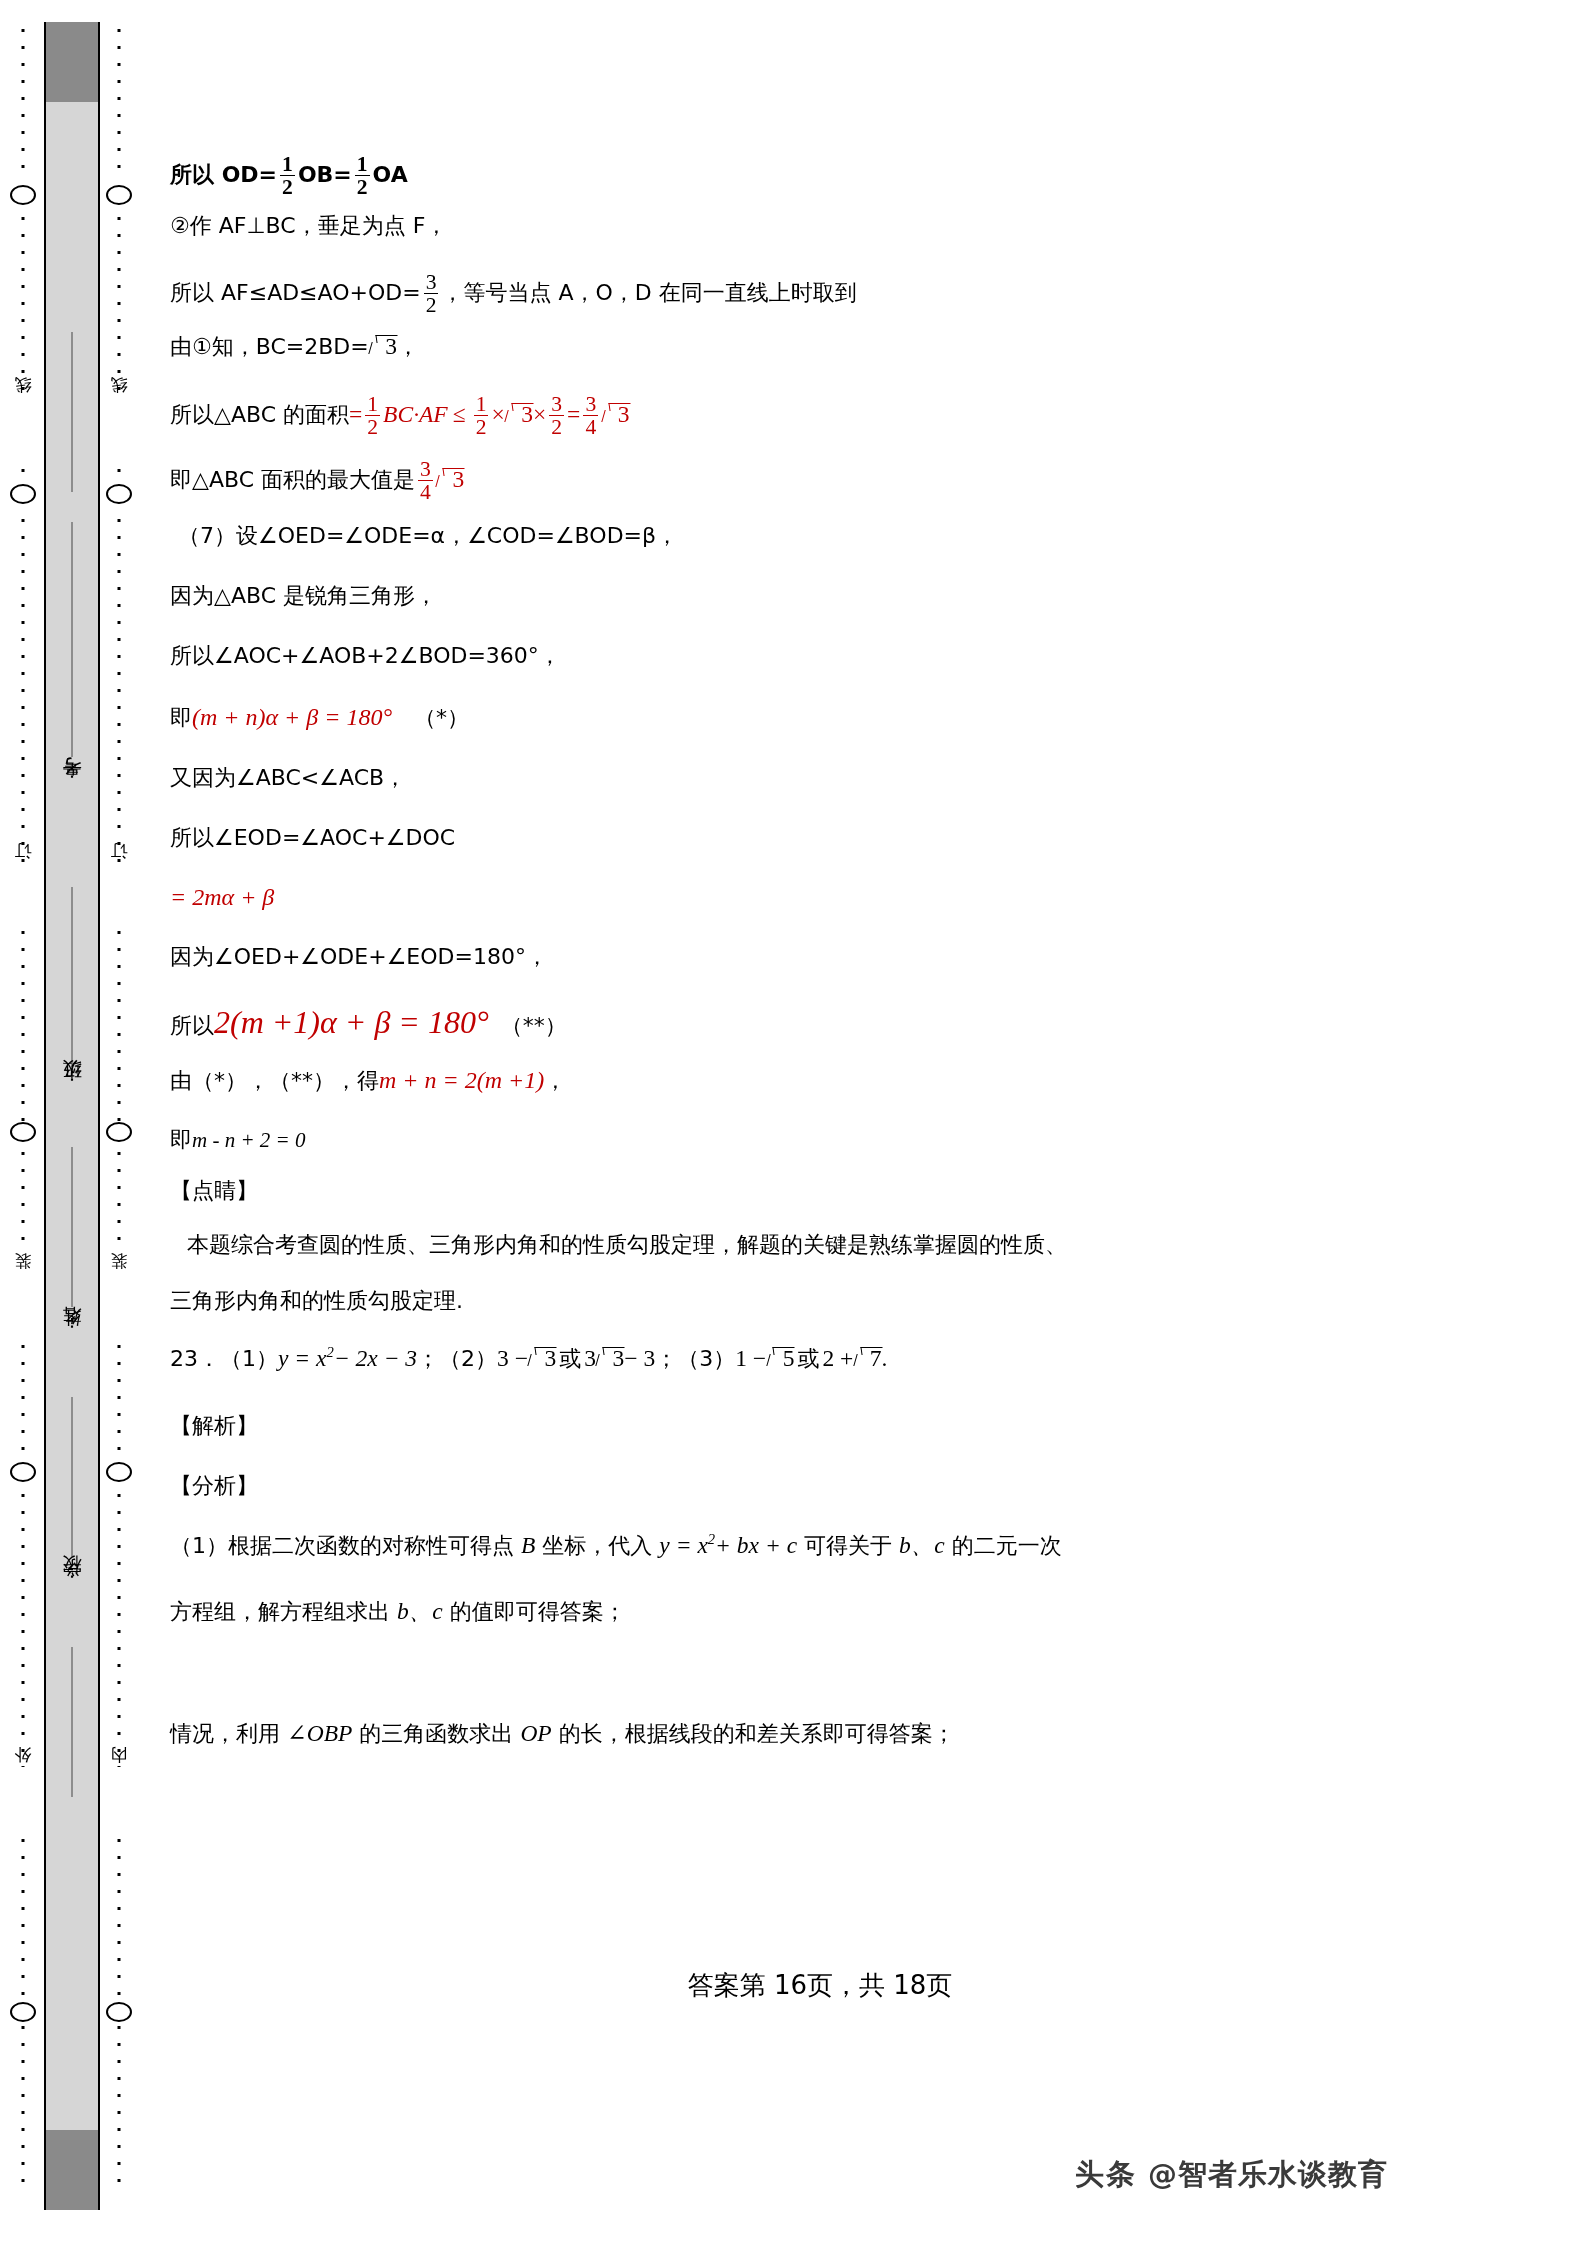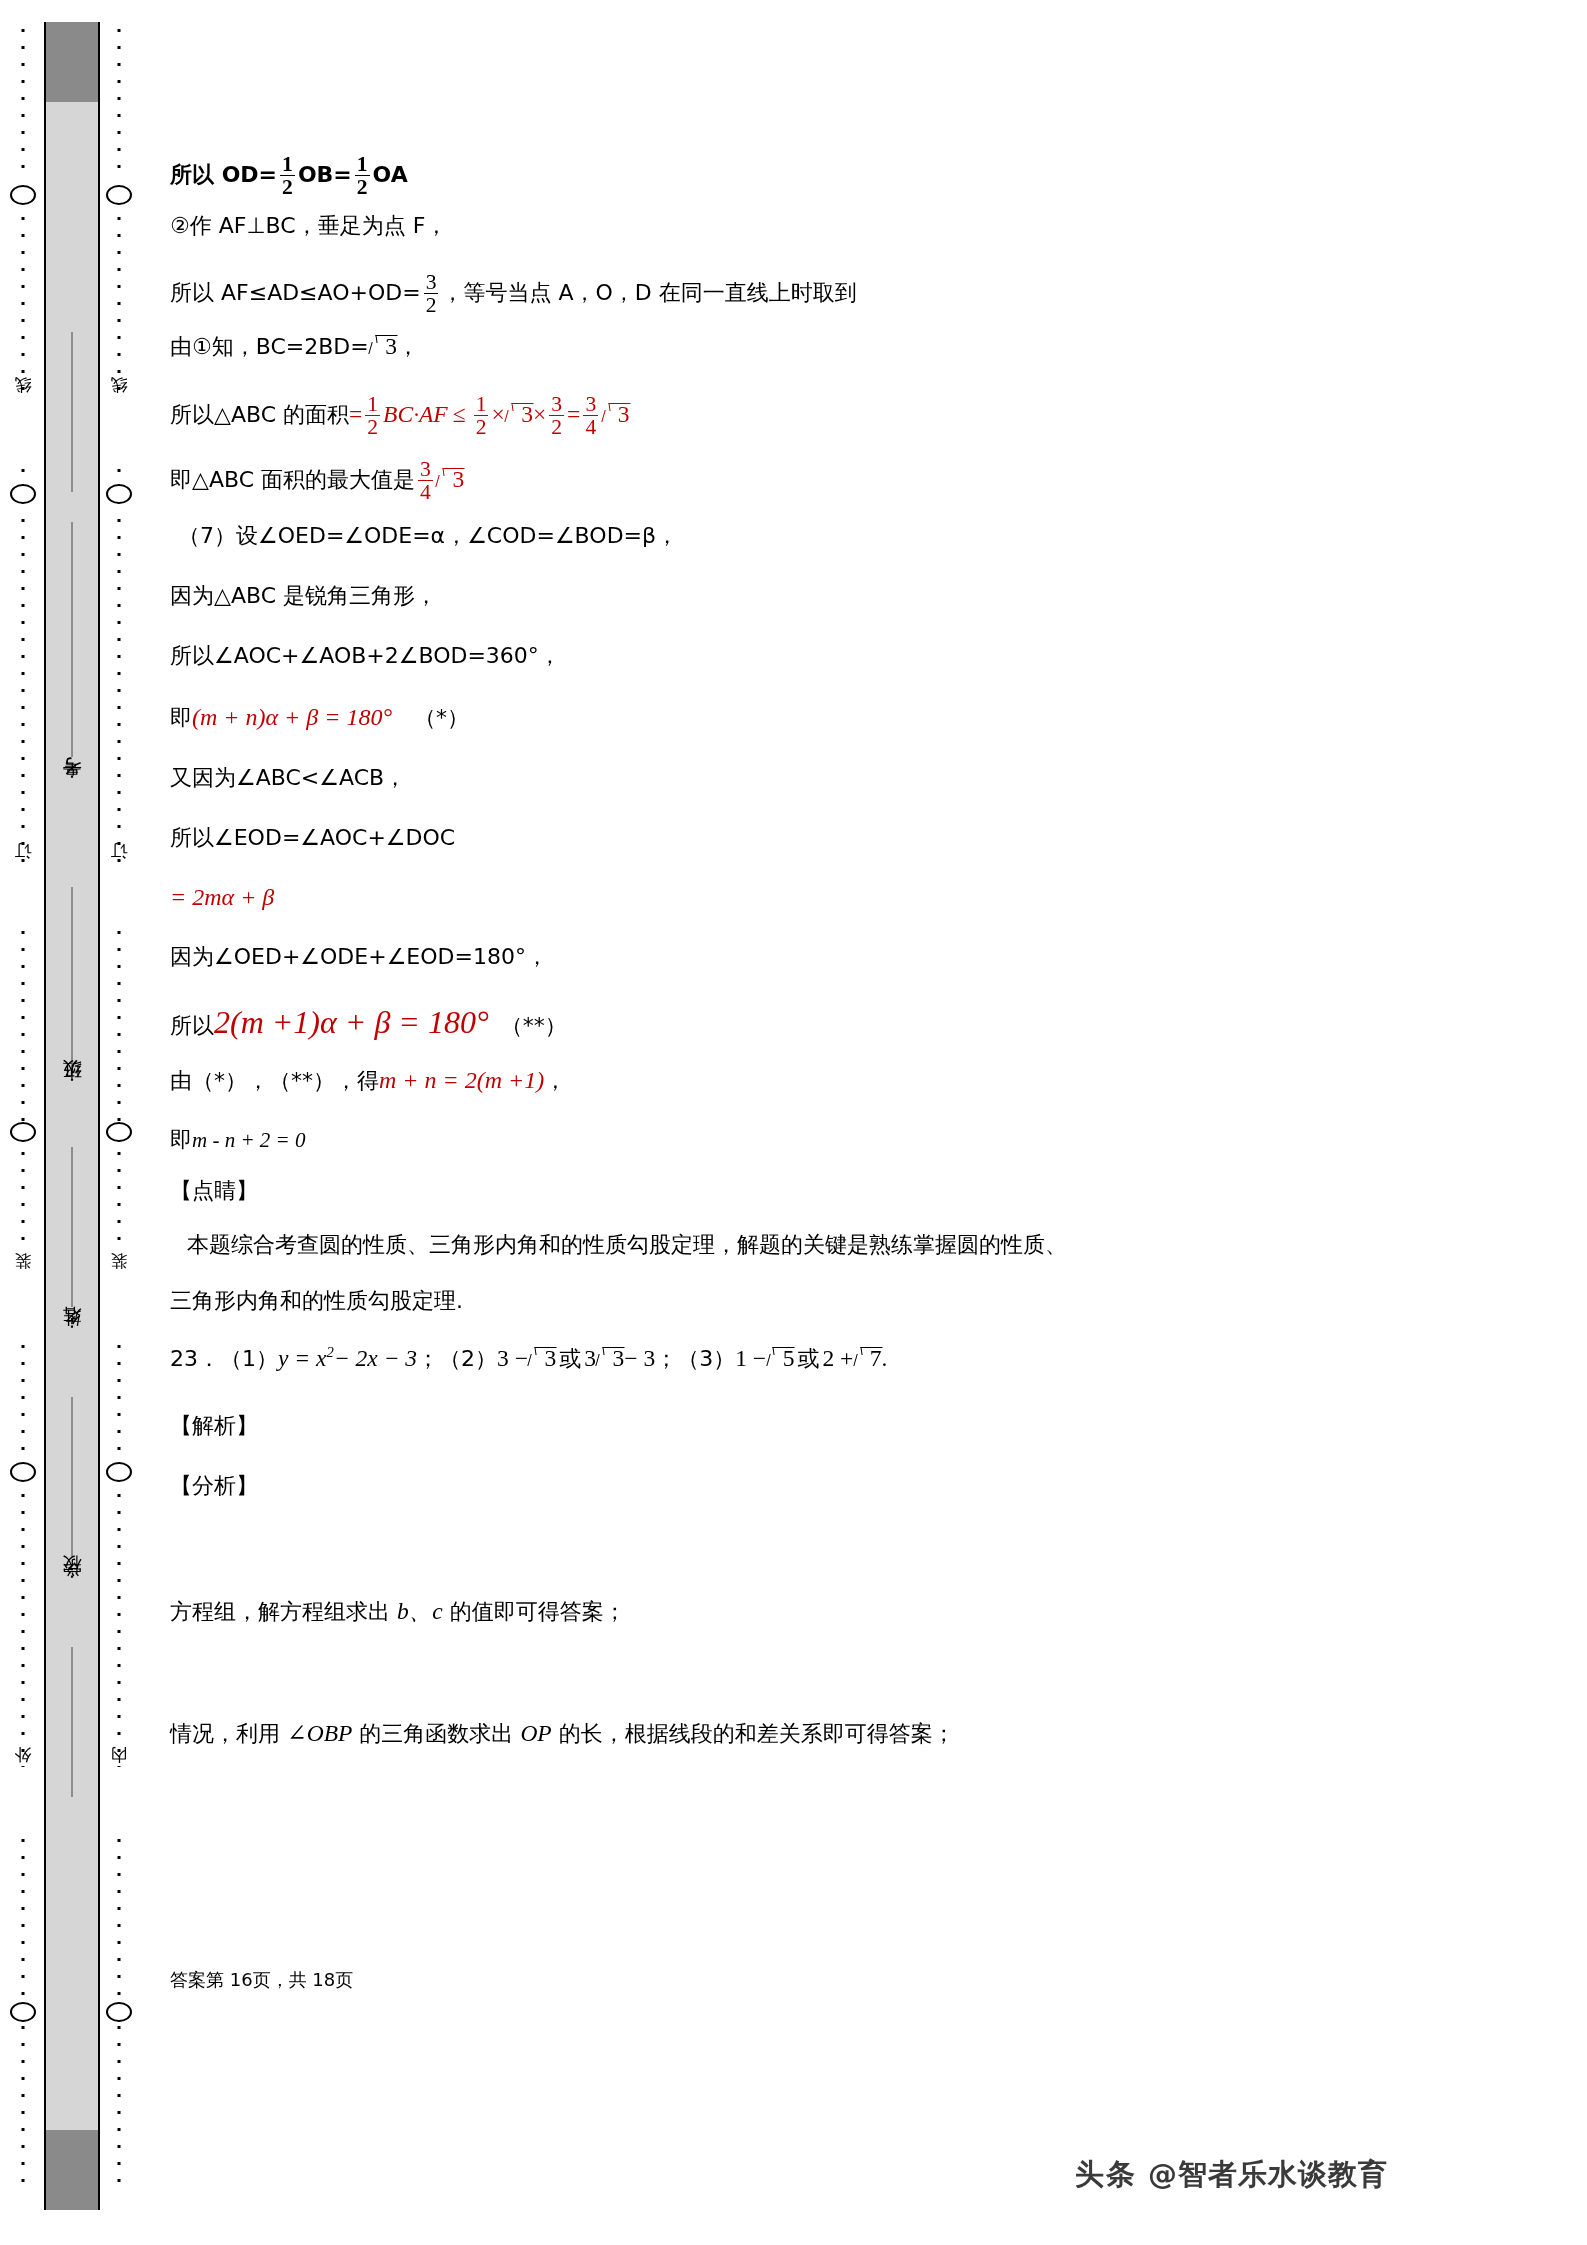--- a/index.html
+++ b/index.html
@@ -185,21 +185,22 @@
   .rad > span { display: inline-block; padding-left: 1px; }
 
   sup.pw { font-size: 0.62em; vertical-align: super; line-height: 0; font-style: italic; }
 
   
   #page-footer {
     position: absolute;
     left: 0;
     top: 1946px;
     width: 1300px;
-    font-size: 18px;
+    text-align: center;
+    font-size: 26px;
     font-family: "DejaVu Sans","Liberation Sans",sans-serif;
   }
   #watermark {
     position: absolute;
     left: 1075px;
     top: 2155px;
     font-size: 29px;
     font-weight: bold;
     color: #3a3a3a;
     font-family: "DejaVu Sans","Liberation Sans",sans-serif;
@@ -355,20 +356,23 @@
   <div class="line cjk" style="top:1212px;left:0;margin-left:17px;">本题综合考查圆的性质、三角形内角和的性质勾股定理，解题的关键是熟练掌握圆的性质、</div>
   <div class="line cjk" style="top:1268px;left:0;">三角形内角和的性质勾股定理.</div>
 
   <div class="line" style="top:1325px;left:0;">
     <span class="cjk">23．（1）</span><span class="mi">y = x</span><sup class="pw">2</sup><span class="mi">− 2x − 3</span><span class="cjk">；（2）</span><span>3 −</span><span class="rad"><span>3</span></span><span class="cjk" style="margin:0 3px;">或</span><span>3</span><span class="rad"><span>3</span></span><span>− 3</span><span class="cjk">；（3）</span><span>1 −</span><span class="rad"><span>5</span></span><span class="cjk" style="margin:0 3px;">或</span><span>2 +</span><span class="rad"><span>7</span></span><span>.</span>
   </div>
 
   <div class="line cjk" style="top:1393px;left:0;">【解析】</div>
   <div class="line cjk" style="top:1453px;left:0;">【分析】</div>
 
+  <div class="line" style="top:1512px;left:0;">
+    <span class="cjk">（1）根据二次函数的对称性可得点 </span><span class="mi">B</span><span class="cjk"> 坐标，代入 </span><span class="mi">y = x</span><sup class="pw">2</sup><span class="mi">+ bx + c</span><span class="cjk"> 可得关于 </span><span class="mi">b、c</span><span class="cjk"> 的二元一次</span>
+  </div>
 
   <div class="line" style="top:1578px;left:0;">
     <span class="cjk">方程组，解方程组求出 </span><span class="mi">b、c</span><span class="cjk"> 的值即可得答案；</span>
   </div>
 
 
   <div class="line" style="top:1700px;left:0;">
     <span class="cjk">情况，利用 </span><span class="mi">∠OBP</span><span class="cjk"> 的三角函数求出 </span><span class="mi">OP</span><span class="cjk"> 的长，根据线段的和差关系即可得答案；</span>
   </div>
 

